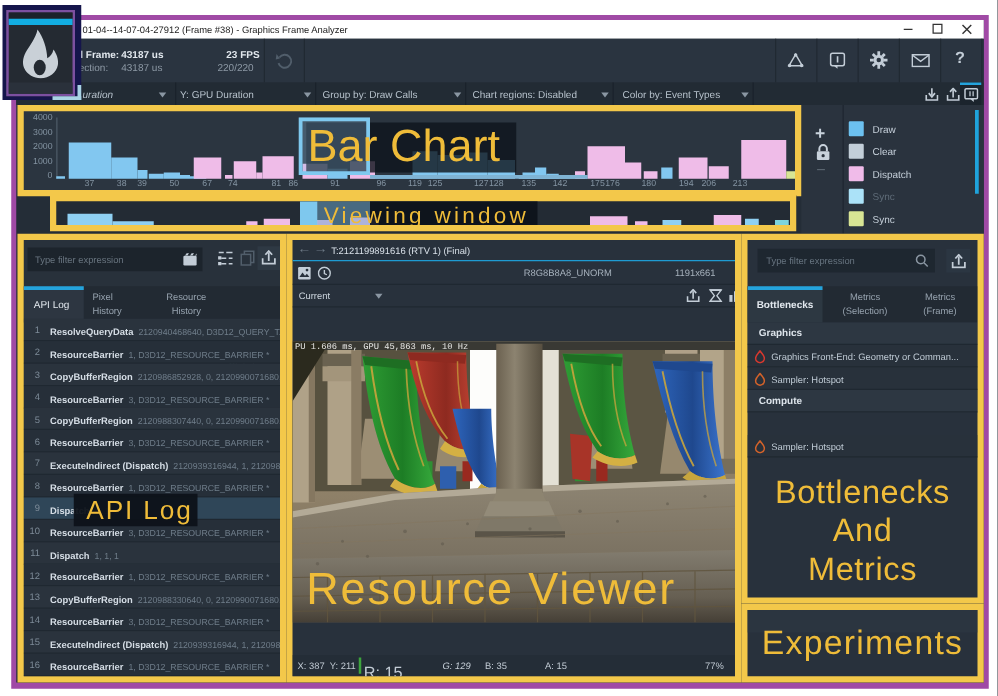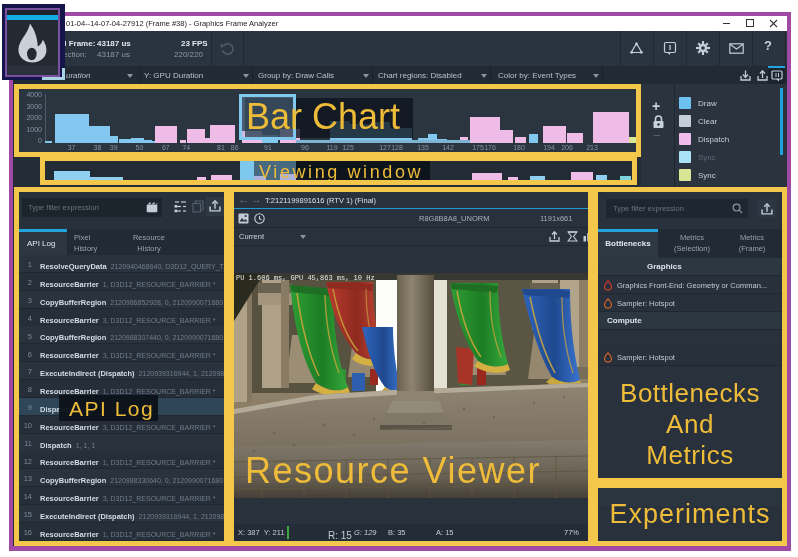--- a/index.html
+++ b/index.html
@@ -495,21 +495,21 @@
         <circle cx="210" cy="156" r="1.2"></circle>
           <circle cx="330" cy="124" r="1.2"></circle>
           <circle cx="20" cy="178" r="1.4"></circle>
       </g>
       <text x="2" y="6.5" font-family="Liberation Mono, monospace" font-size="7" fill="#E8E8E6">PU  1.606 ms, GPU 45,863 ms,  10 Hz</text>
     </svg>
 
     <div class="a" style="left:0;top:332px;width:354px;height:17px;background:#242D37;">
       <div class="a" style="left:4px;top:4px;font-size:7.5px;color:#C3CCD5;text-align:center;">X: 387&nbsp;&nbsp;Y: 211</div>
       <div class="a" style="left:53px;top:2px;width:2px;height:13px;background:#3DA53D;"></div>
-      <div class="a" style="left:57px;top:6px;font-size:10px;color:#C3CCD5;margin-left:37px;">R: 15</div>
+      <div class="a" style="left:57px;top:6px;font-size:13px;color:#C3CCD5;">R: 15</div>
       <div class="a" style="left:120px;top:4px;font-size:7.5px;color:#C3CCD5;font-style:italic;">G: 129</div>
       <div class="a" style="left:154px;top:4px;font-size:7.5px;color:#C3CCD5;">B: 35</div>
       <div class="a" style="left:202px;top:4px;font-size:7.5px;color:#C3CCD5;">A: 15</div>
       <div class="a" style="left:330px;top:4px;font-size:7.5px;color:#C3CCD5;">77%</div>
     </div>
     <div class="a ylw" style="left:11px;top:258px;font-size:36px;letter-spacing:1.5px;">Resource Viewer</div>
   </div>
 </div>
 
 <div class="ann" style="left:593px;top:187px;width:194px;height:296px;background:#28313C;">
@@ -529,21 +529,21 @@
       </svg>
 
     <div class="a" style="left:0;top:37px;width:184px;height:29px;background:#222A33;"></div>
     <div class="a" style="left:0;top:37px;width:60px;height:29px;background:#2D3842;"></div>
     <div class="a" style="left:0;top:37px;width:60px;height:2.5px;background:#24A3DC;"></div>
     <div class="a" style="left:0px;top:47px;width:60px;font-size:8px;font-weight:bold;color:#E2E8EE;text-align:center;">Bottlenecks</div>
     <div class="a" style="left:64px;top:41px;width:60px;font-size:7.5px;color:#97A3AF;text-align:center;line-height:10.5px;">Metrics<br>(Selection)</div>
     <div class="a" style="left:126px;top:41px;width:56px;font-size:7.5px;color:#97A3AF;text-align:center;line-height:10.5px;">Metrics<br>(Frame)</div>
 
     <div class="a" style="left:0;top:66px;width:184px;height:18px;background:#2D3742;border-bottom:1px solid #1F2831;box-sizing:border-box;">
-      <div class="a" style="left:9px;top:4px;font-size:8px;font-weight:bold;color:#DCE3EA;margin-left:40px;">Graphics</div>
+      <div class="a" style="left:9px;top:4px;font-size:8px;font-weight:bold;color:#DCE3EA;">Graphics</div>
     </div>
     <div class="a" style="left:0;top:84px;width:184px;height:18px;background:#28313B;border-bottom:1px solid #1F2831;box-sizing:border-box;">
       <svg class="a" style="left:5px;top:4px;" width="10" height="11" viewBox="0 0 10 11">
           <path d="M5 0.8 C3.8 2.6 2 4 1.6 6 C1.2 8.2 2.6 10 5 10.2 C7.4 10 8.8 8.2 8.4 6 C8 4 6.2 2.6 5 0.8 Z" fill="none" stroke="#D6382E" stroke-width="1.2"></path>
         </svg>
       <div class="a" style="left:19px;top:4.5px;font-size:7.5px;color:#BFCAD4;">Graphics Front-End: Geometry or Comman...</div>
     </div>
     <div class="a" style="left:0;top:102px;width:184px;height:18px;background:#28313B;border-bottom:1px solid #1F2831;box-sizing:border-box;">
       <svg class="a" style="left:5px;top:4px;" width="10" height="11" viewBox="0 0 10 11">
           <path d="M5 0.8 C3.8 2.6 2 4 1.6 6 C1.2 8.2 2.6 10 5 10.2 C7.4 10 8.8 8.2 8.4 6 C8 4 6.2 2.6 5 0.8 Z" fill="none" stroke="#D2622A" stroke-width="1.2"></path>

